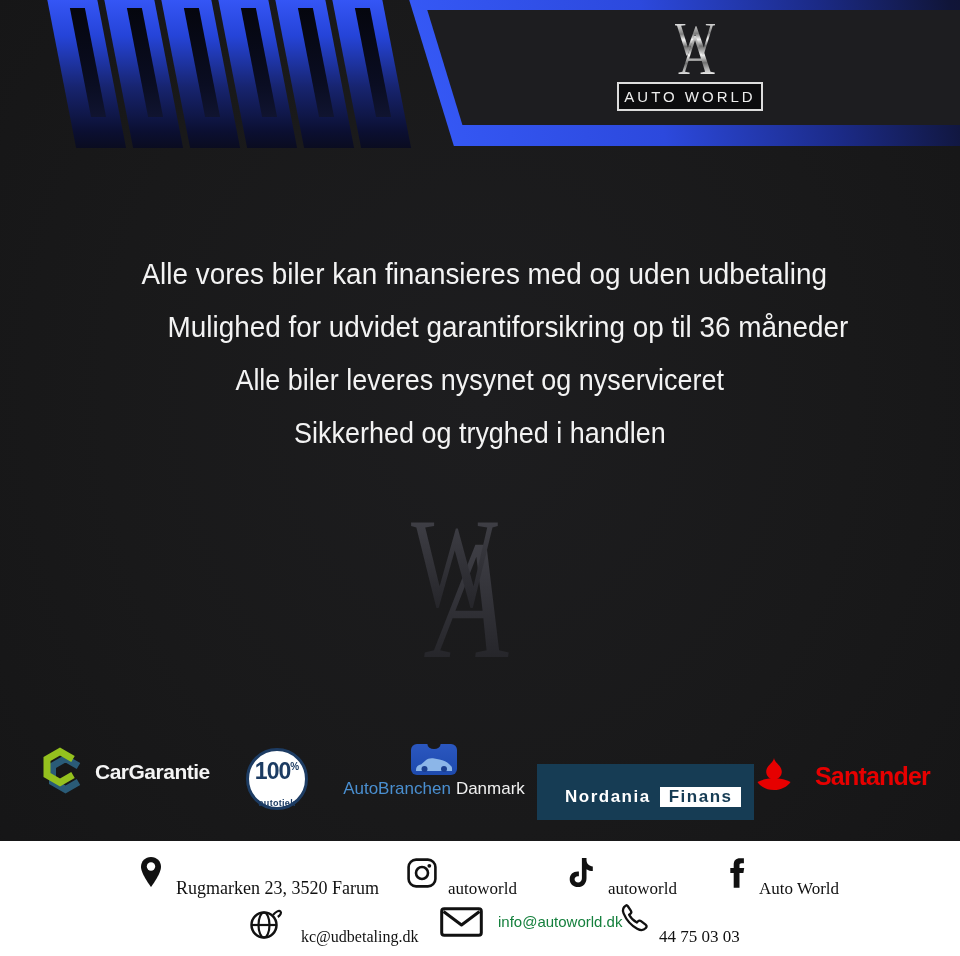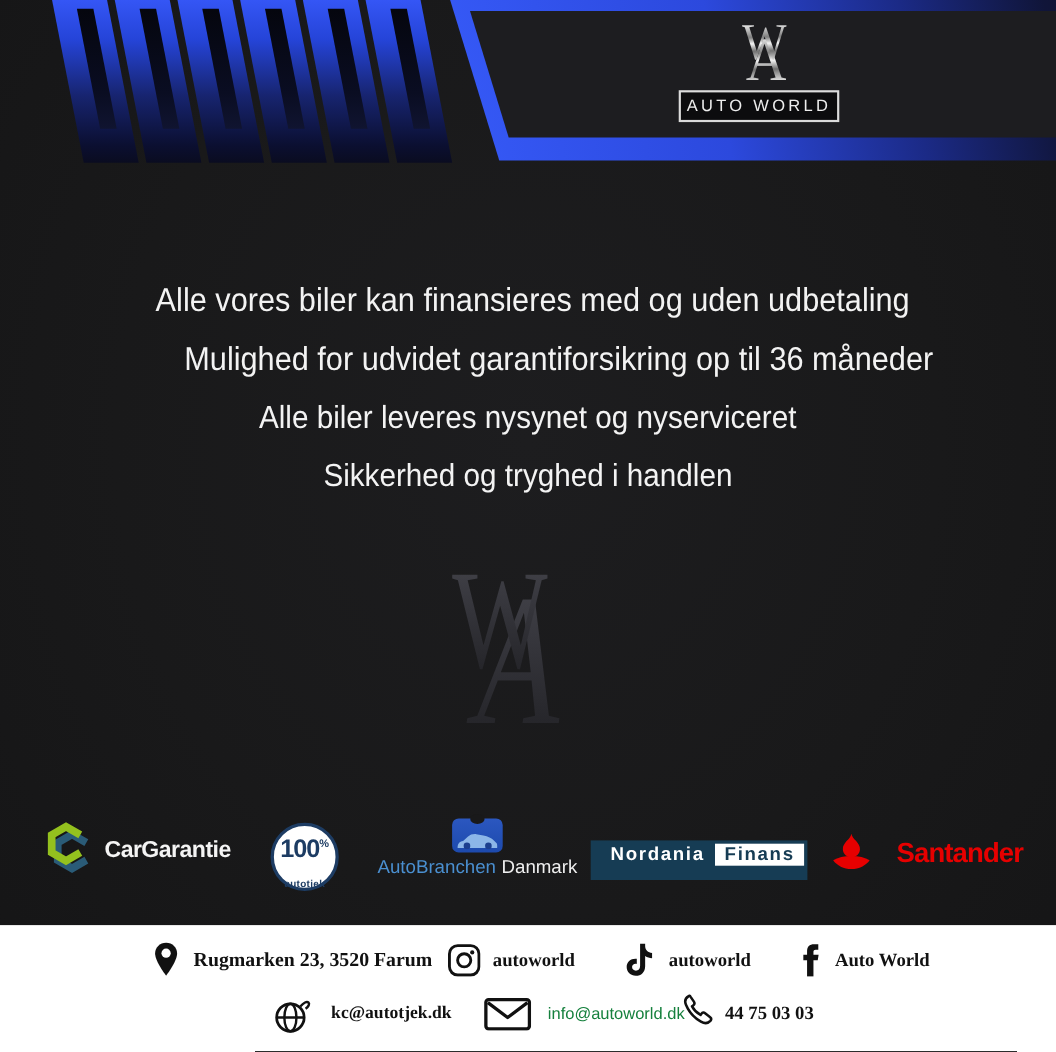--- a/index.html
+++ b/index.html
@@ -70,30 +70,30 @@
   .badge100 .b-sub{font-weight:bold;font-size:9px;letter-spacing:0.3px;margin-top:15px;}
   .autobranchen{left:346px;top:744px;width:176px;flex-direction:column;}
   .ab-icon{position:relative;width:46px;height:31px;border-radius:6px;background:linear-gradient(180deg,#2b57c0,#1d4aad);}
   .ab-icon::after{content:"";position:absolute;top:-4px;left:50%;transform:translateX(-50%);width:13px;height:9px;border-radius:50%;background:#19191a;}
   .ab-icon svg{position:absolute;left:3px;bottom:3px;}
   .ab-text{margin-top:4px;font-size:17px;white-space:nowrap;}
   .ab-blue{color:#4a8fd0;}
   .ab-white{color:#f0f0f0;margin-left:5px;}
   .nordania{
     position:absolute;left:537px;top:764px;height:30px;background:#163c54;
-    display:flex;align-items:flex-start;padding:3px;box-sizing:content-box;
+    display:flex;align-items:flex-end;padding:13px;box-sizing:content-box;
   }
   .nord-left{display:flex;align-items:center;color:#fff;font-size:17px;font-weight:bold;letter-spacing:1.5px;padding:0 9px 0 15px;}
   .nord-right{display:flex;align-items:center;background:#fff;color:#163c54;font-size:17px;font-weight:bold;letter-spacing:1.5px;padding:0 9px;}
   .santander{left:756px;top:757px;gap:23px;}
   .santander .st-label{color:#e60000;font-weight:bold;font-size:25px;letter-spacing:-0.8px;}
   
   .contact-band{position:absolute;left:0;top:841px;width:960px;height:115px;background:#ffffff;color:#111;}
   .c-item{position:absolute;white-space:nowrap;}
-  .serif-bold{font-family:"Liberation Serif",serif;font-weight:bold;color:#111;}
+  .serif-bold{font-family:"Liberation Serif",serif;font-weight:normal;color:#111;margin-top:16px;}
   .c-addr{left:176px;top:862px;font-size:18px;}
   .c-ig{left:448px;top:863px;font-size:17px;}
   .c-tk{left:608px;top:863px;font-size:17px;}
   .c-fb{left:759px;top:863px;font-size:17px;}
   .c-kc{left:301px;top:912px;font-size:16px;}
   .c-info{left:498px;top:913px;font-size:15px;font-family:"Liberation Sans",sans-serif;font-weight:400;color:#15803d;}
   .c-ph{left:659px;top:911px;font-size:17px;}
   .c-icon{position:absolute;}
 </style>
 </head>
@@ -223,21 +223,21 @@
     <span class="c-item serif-bold c-fb" style="top:22px">Auto World</span>
 
     <span class="c-icon" style="left:246px;top:63px">
       <svg width="38" height="38" viewBox="0 0 38 38">
         <circle cx="18" cy="21" r="12.5" fill="none" stroke="#111" stroke-width="2.5"></circle>
         <ellipse cx="18" cy="21" rx="5.5" ry="12.5" fill="none" stroke="#111" stroke-width="2.2"></ellipse>
         <line x1="5.5" y1="21" x2="30.5" y2="21" stroke="#111" stroke-width="2.2"></line>
         <path d="M27 11c3-3.5 6-5 7.5-3.5 1.2 1.2 0 3.5-2.7 5.5" fill="none" stroke="#111" stroke-width="2.2"></path>
       </svg>
     </span>
-    <span class="c-item serif-bold c-kc" style="top:71px">kc@autotjek.dk</span>
+    <span class="c-item serif-bold c-kc" style="top:71px">kc@udbetaling.dk</span>
 
     <span class="c-icon" style="left:440px;top:66px">
       <svg width="43" height="30" viewBox="0 0 43 30">
         <rect x="1.7" y="1.7" width="39.6" height="26.6" rx="2.5" fill="none" stroke="#111" stroke-width="3"></rect>
         <path d="M3.5 4.5 21.5 18 39.5 4.5" fill="none" stroke="#111" stroke-width="3" stroke-linejoin="round"></path>
       </svg>
     </span>
     <span class="c-item c-info" style="top:72px">info@autoworld.dk</span>
 
     <span class="c-icon" style="left:619px;top:62px">

